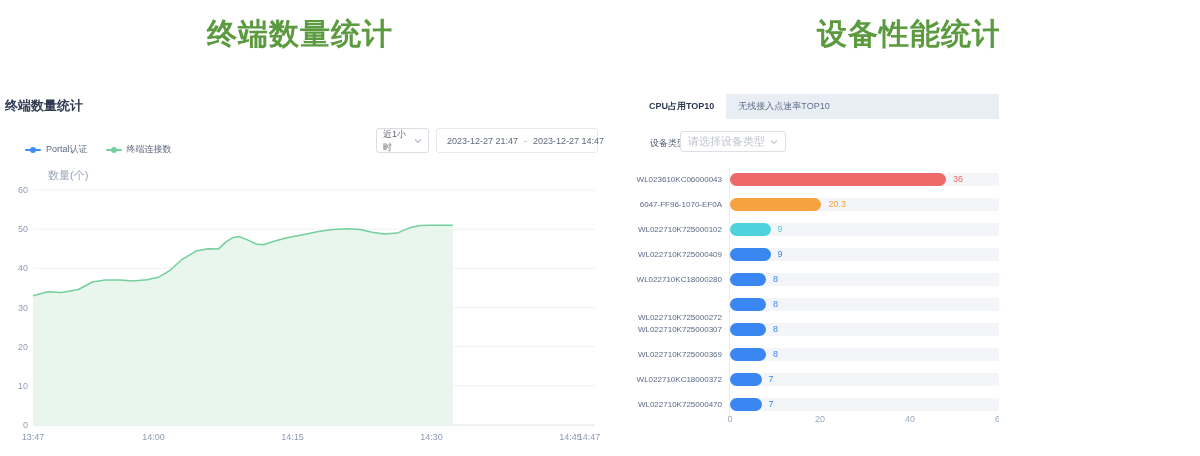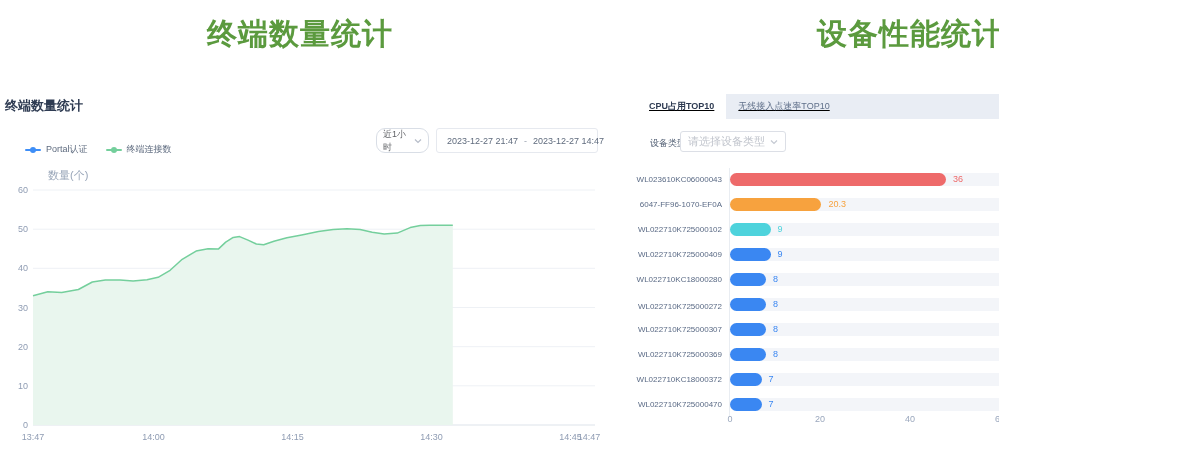--- a/index.html
+++ b/index.html
@@ -18,40 +18,40 @@
   
   .card-title { position:absolute; left:5px; top:97px; font-size:13px; font-weight:bold; color:#2e3b52; }
   .legend { position:absolute; left:25px; top:143px; display:flex; gap:18px; align-items:center; }
   .legend-item { display:flex; align-items:center; gap:5px; cursor:pointer; }
   .legend-marker { position:relative; width:16px; height:2px; border-radius:1px; display:inline-block; }
   .legend-dot { position:absolute; left:5px; top:-2px; width:6px; height:6px; border-radius:50%; }
   .legend-text { font-size:9px; color:#5e6b7f; }
 
   .time-select {
     position:absolute; left:376px; top:128px; width:53px; height:25px;
-    border:1px solid #d9dee6; border-radius:9px; background:#fff;
+    border:1px solid #d9dee6; border-radius:3px; background:#fff;
     display:flex; align-items:center; justify-content:space-between; padding:0 6px; cursor:pointer;
   }
   .time-select .val { font-size:9px; color:#606266; }
   .date-picker {
     position:absolute; left:436px; top:128px; width:162px; height:25px;
     border:1px solid #e6e9ef; border-radius:3px; background:#fff;
     display:flex; align-items:center; gap:4px; padding:0 6px; cursor:pointer;
   }
   .date-picker .dt { font-size:9px; color:#5f6b7d; white-space:nowrap; }
   .date-picker .sep { font-size:9px; color:#9aa3b0; padding:0 2px; }
 
   .y-axis-title { position:absolute; left:48px; top:168px; font-size:11px; color:#98a5b8; }
   #line-svg { position:absolute; left:0; top:180px; }
   .axis-tick { font-size:9px; fill:#8f9cb3; }
 
   
   .tabbar {
     position:absolute; left:637px; top:94px; width:558px; height:25px;
-    background:#e9edf4; border-radius:2px; display:flex; align-items:stretch;text-decoration:underline;
+    background:#e9edf4; border-radius:2px; display:flex; align-items:stretch;
   }
   .tab { display:flex; align-items:center; padding:0 12px; font-size:9px; color:#60708a; cursor:pointer; }
   .tab.active { background:#ffffff; color:#2e3b52; font-weight:bold; }
 
   .filter-label { position:absolute; left:650px; top:137px; font-size:9px; color:#4d5b70; }
   .filter-select {
     position:absolute; left:680px; top:131px; width:106px; height:21px;
     border:1px solid #dcdfe6; border-radius:3px; background:#fff;
     display:flex; align-items:center; justify-content:space-between; padding:0 7px; cursor:pointer;
   }
@@ -164,21 +164,21 @@
       <div class="bar" style="top:223px;width:40.5px;background:#4ed3dc"></div>
       <div class="bar-value" style="top:223px;left:777.5px;color:#4ed3dc">9</div>
       <div class="bar-label" style="top:248.5px">WL022710K725000409</div>
       <div class="bar-track" style="top:248px"></div>
       <div class="bar" style="top:248px;width:40.5px;background:#3a87f2"></div>
       <div class="bar-value" style="top:248px;left:777.5px;color:#3a87f2">9</div>
       <div class="bar-label" style="top:273.5px">WL022710KC18000280</div>
       <div class="bar-track" style="top:273px"></div>
       <div class="bar" style="top:273px;width:36.0px;background:#3a87f2"></div>
       <div class="bar-value" style="top:273px;left:773.0px;color:#3a87f2">8</div>
-      <div class="bar-label" style="top:301px">WL022710K725000272</div>
+      <div class="bar-label" style="top:312px">WL022710K725000272</div>
       <div class="bar-track" style="top:298px"></div>
       <div class="bar" style="top:298px;width:36.0px;background:#3a87f2"></div>
       <div class="bar-value" style="top:298px;left:773.0px;color:#3a87f2">8</div>
       <div class="bar-label" style="top:323.5px">WL022710K725000307</div>
       <div class="bar-track" style="top:323px"></div>
       <div class="bar" style="top:323px;width:36.0px;background:#3a87f2"></div>
       <div class="bar-value" style="top:323px;left:773.0px;color:#3a87f2">8</div>
       <div class="bar-label" style="top:348.5px">WL022710K725000369</div>
       <div class="bar-track" style="top:348px"></div>
       <div class="bar" style="top:348px;width:36.0px;background:#3a87f2"></div>

